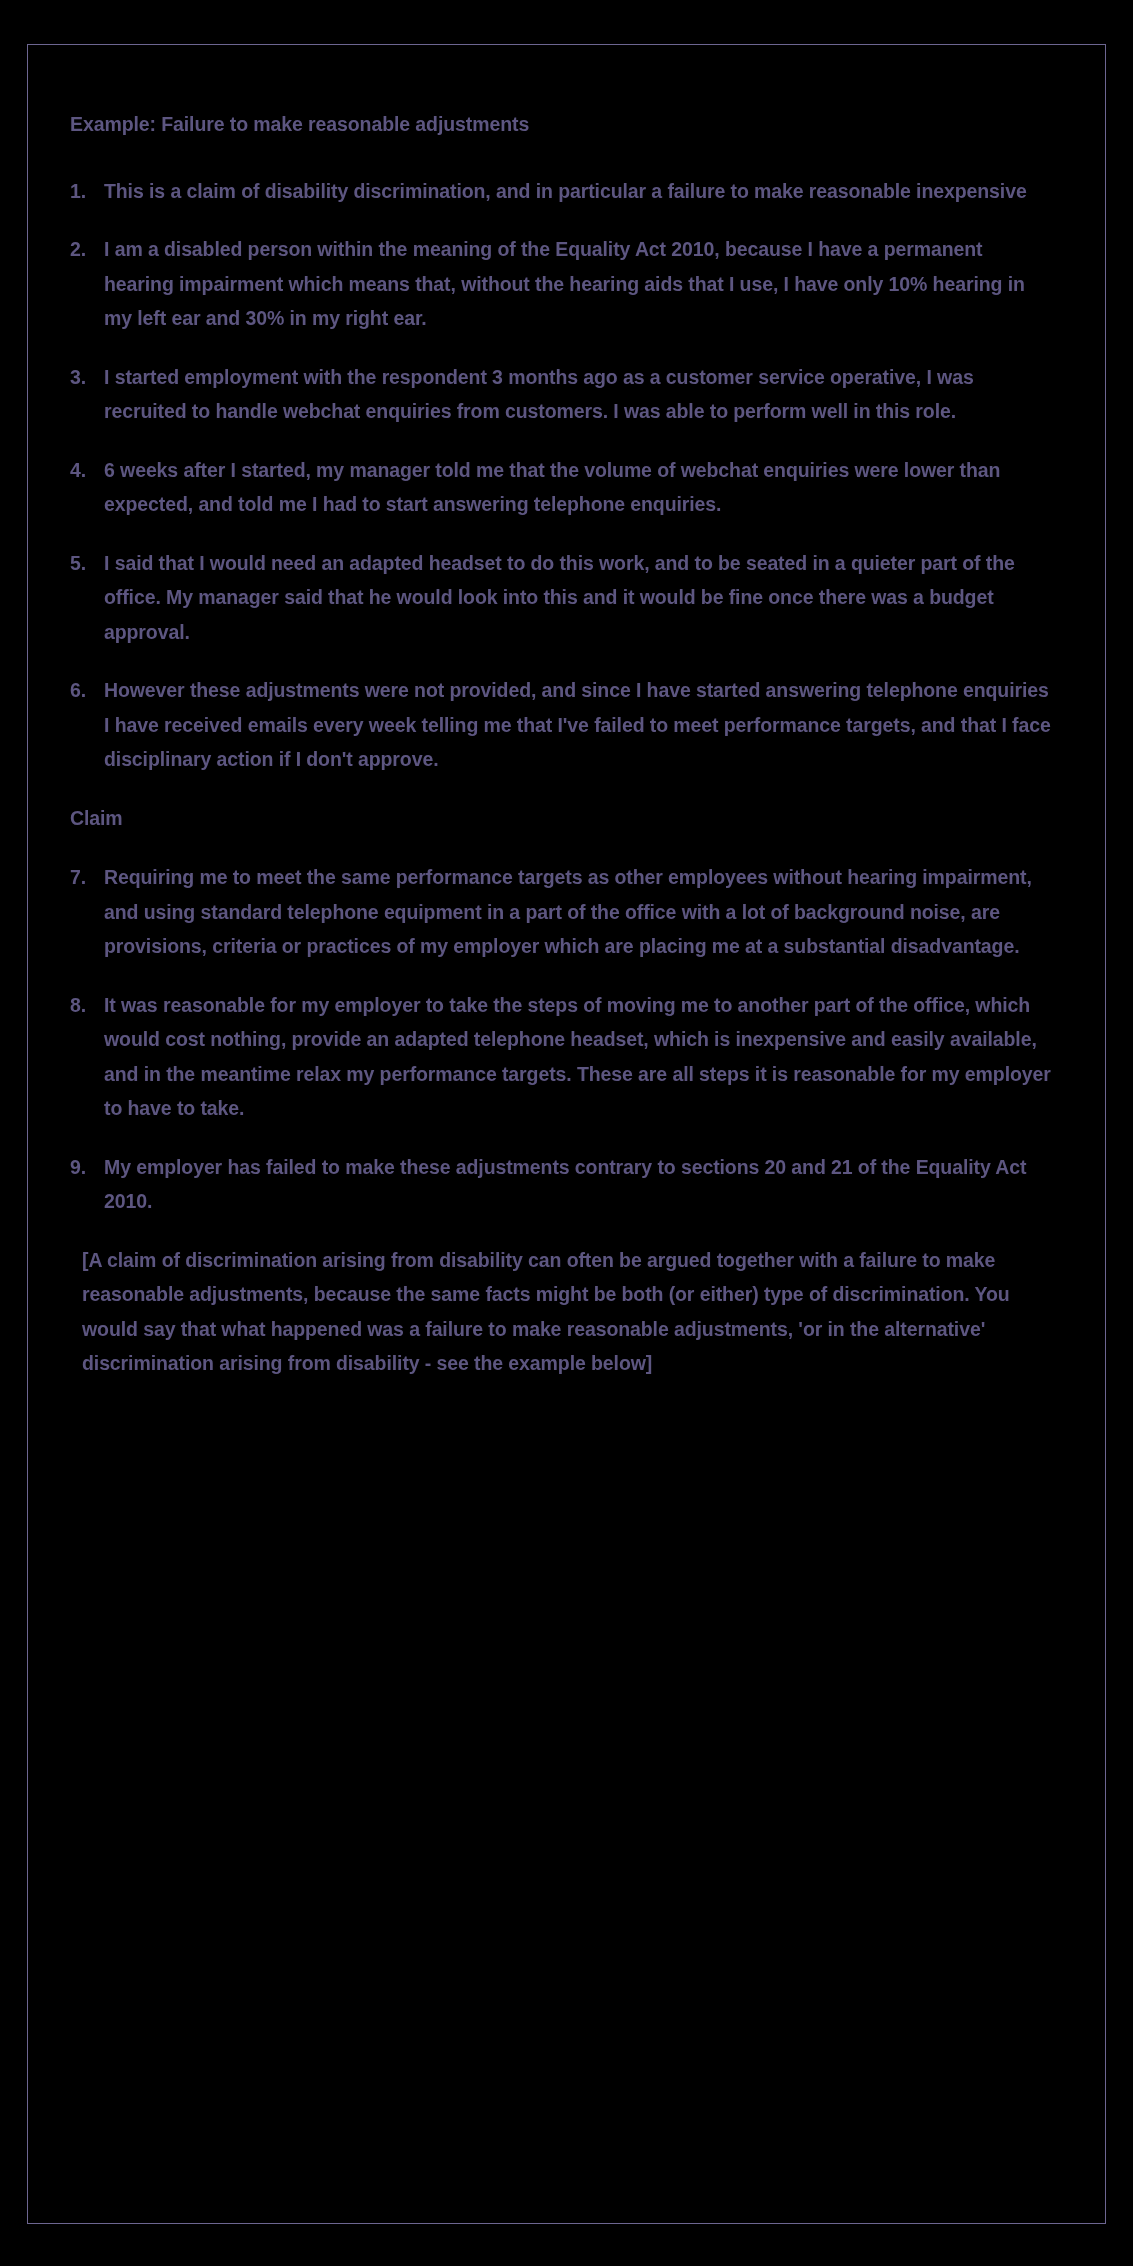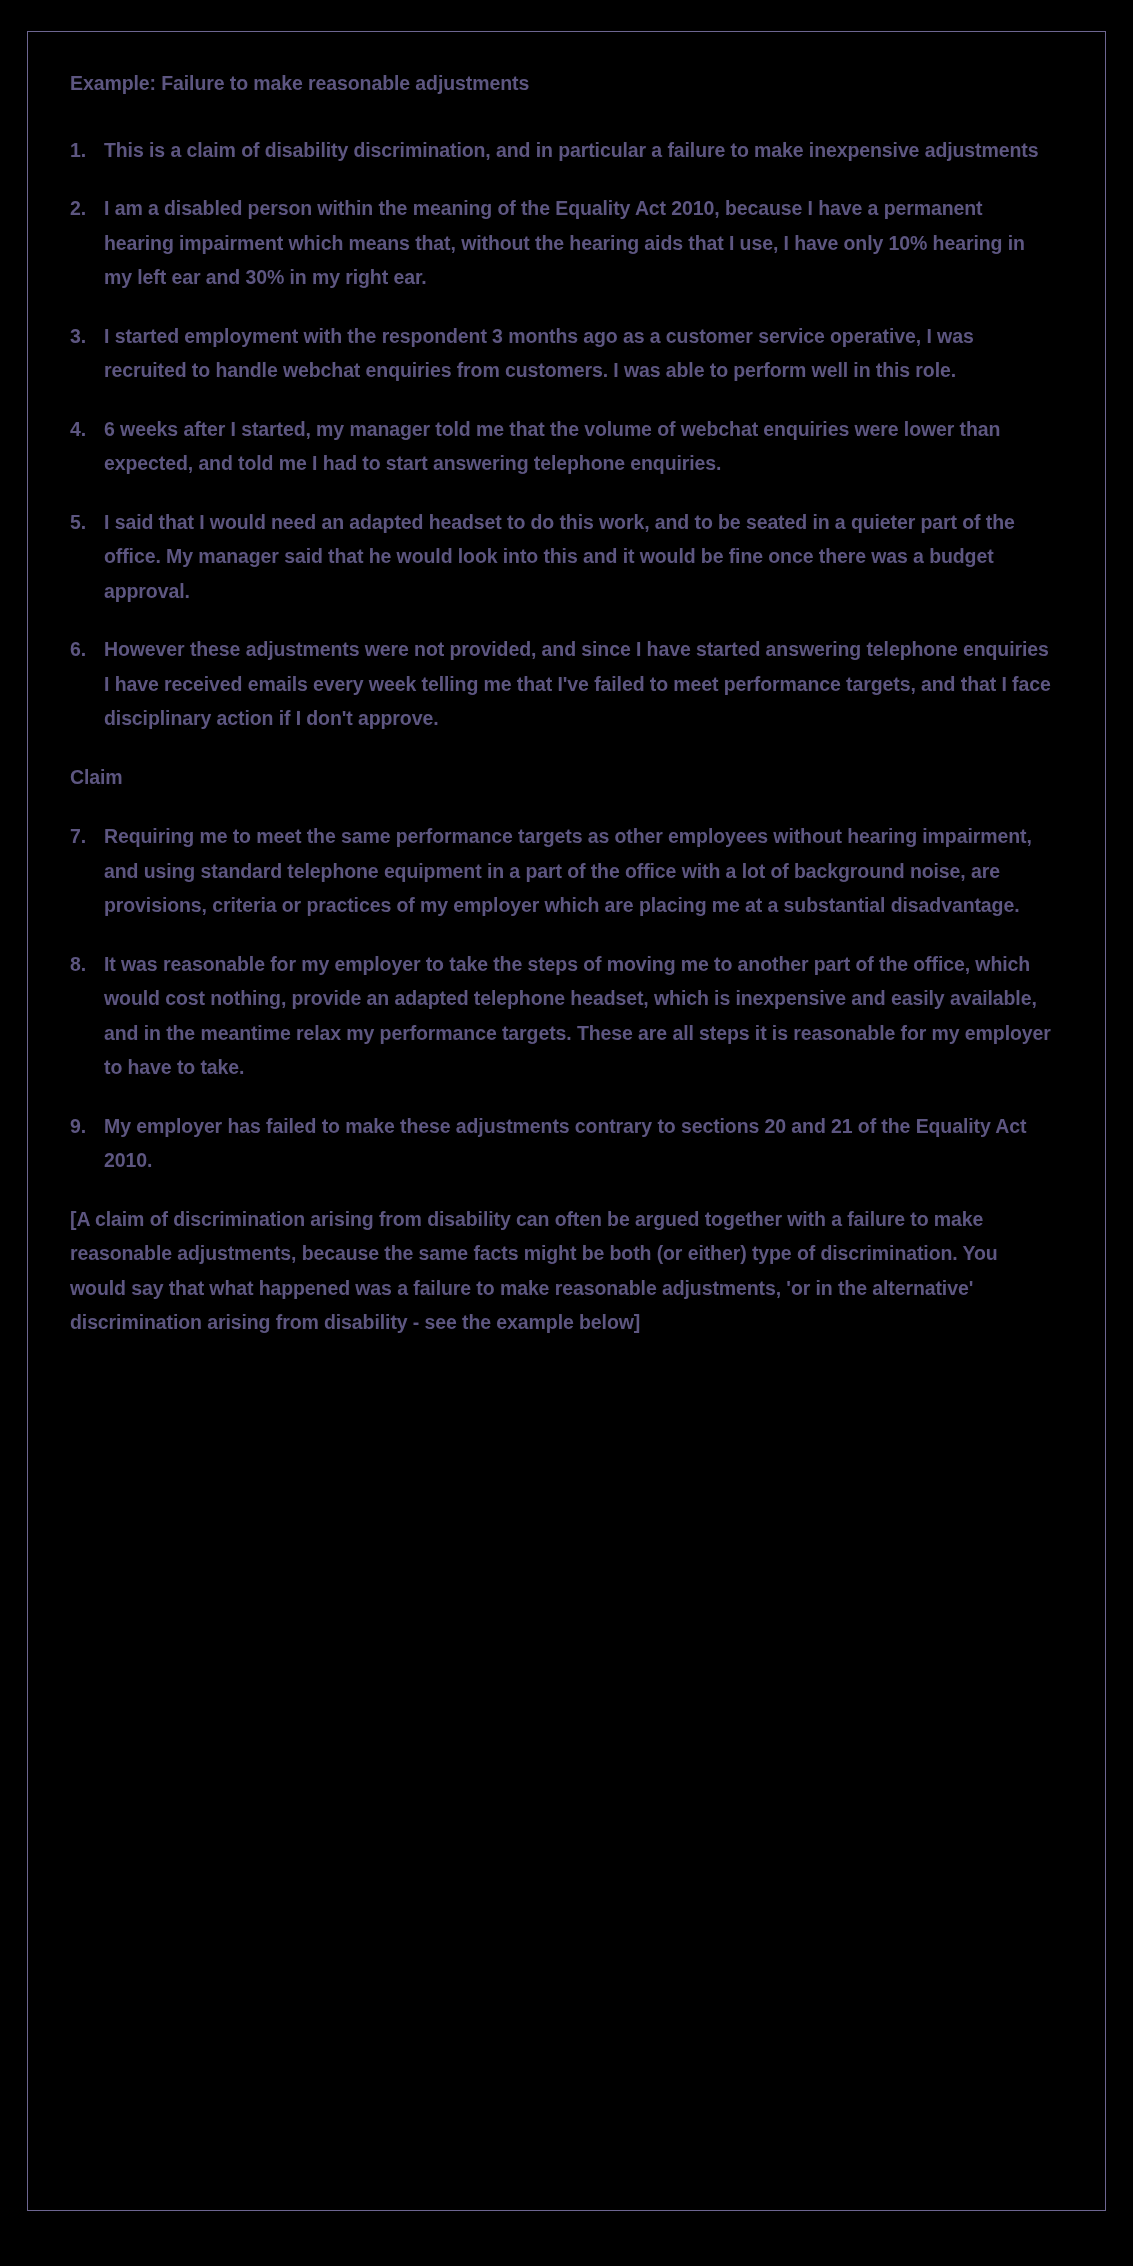--- a/index.html
+++ b/index.html
@@ -18,26 +18,26 @@
     position: relative;
     width: 1133px;
     height: 2266px;
     background: #000000;
     box-sizing: border-box;
   }
 
   .doc-frame {
     position: absolute;
     left: 27px;
-    top: 31px;
+    top: 44px;
     width: 1079px;
     height: 2180px;
     border: 1px solid #6d6691;
     box-sizing: border-box;
-    padding: 34px 50px 40px 42px;
+    padding: 62px 50px 40px 42px;
   }
 
   .doc-body {
     color: #5d5681;
     font-weight: bold;
     font-size: 19.5px;
     line-height: 1.00;
     letter-spacing: -0.1px;
   }
 
@@ -65,38 +65,38 @@
     width: 34px;
     line-height: 34.5px;
   }
   .list-text {
     flex: 1 1 auto;
     line-height: 34.5px;
     padding-right: 4px;
   }
 
   .closing {
-    margin: 8px 0 0 0;
+    margin: 8px 0 0 12px;
     line-height: 34.5px;
     padding-right: 26px;
   }
 </style>
 </head>
 <body>
 
 <div class="page">
   <div class="doc-frame">
     <div class="doc-body">
 
       <div class="title">Example: Failure to make reasonable adjustments</div>
 
 
       <div class="list-item">
         <div class="list-num">1.</div>
-        <div class="list-text">This is a claim of disability discrimination, and in particular a failure to make inexpensive adjustments</div>
+        <div class="list-text">This is a claim of disability discrimination, and in particular a failure to make reasonable inexpensive</div>
       </div>
 
       <div class="list-item">
         <div class="list-num">2.</div>
         <div class="list-text">I am a disabled person within the meaning of the Equality Act 2010, because I have a permanent hearing impairment which means that, without the hearing aids that I use, I have only 10% hearing in my left ear and 30% in my right ear.</div>
       </div>
 
       <div class="list-item">
         <div class="list-num">3.</div>
         <div class="list-text">I started employment with the respondent 3 months ago as a customer service operative, I was recruited to handle webchat enquiries from customers. I was able to perform well in this role.</div>

